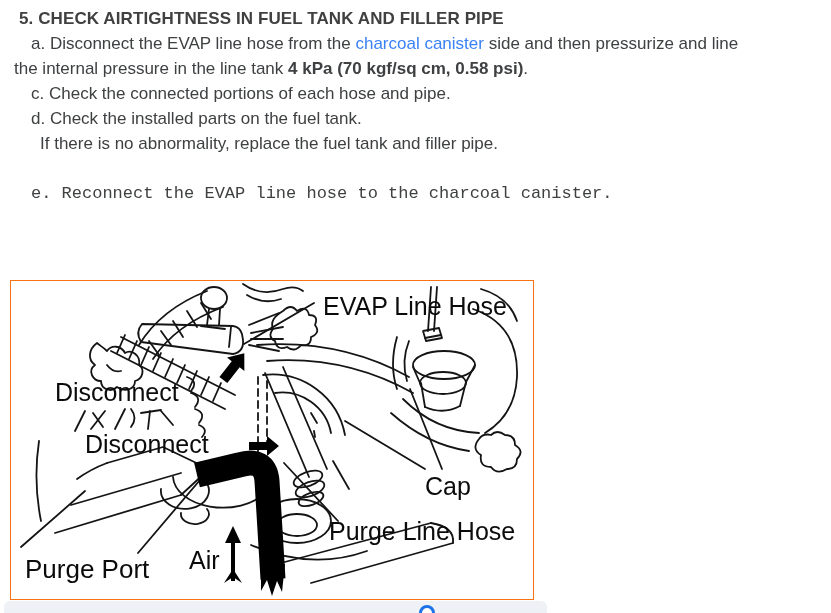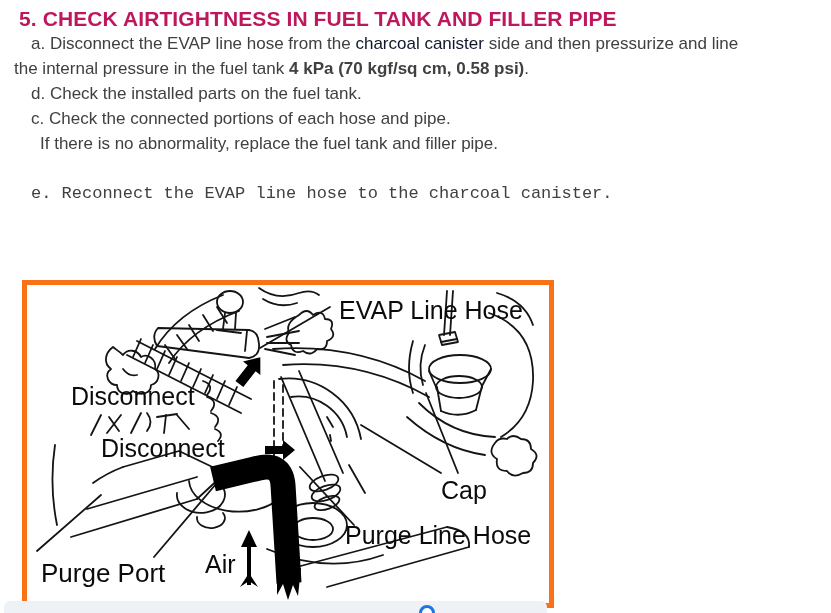--- a/index.html
+++ b/index.html
@@ -12,36 +12,36 @@
     font-family:"Liberation Sans", sans-serif;
   }
   
   .instructions{
     position:absolute;top:6px;left:0;width:828px;
     color:#3e4042;
     font-size:17px;line-height:25px;
   }
   .instructions p{margin:0;padding:0 0 0 14px;}
   .heading{
-    font-weight:bold;color:#be185d;
-    font-size:21px;
+    font-weight:bold;color:#404040;
+    font-size:17px;
     padding-left:19px !important;
     letter-spacing:.1px;
   }
   .ind{ text-indent:17px; }
   .ind2{ text-indent:26px; }
   .gap-before{ margin-top:25px !important;font-family:Liberation Mono, monospace; }
-  .link{ color:#0f172a; cursor:pointer; text-decoration:none; }
+  .link{ color:#3b82f6; cursor:pointer; text-decoration:none; }
   .b{ font-weight:bold; }
   
   .figure{
-    position:absolute;left:22px;top:280px;
+    position:absolute;left:10px;top:280px;
     width:522px;height:318px;
     background:#ffffff;
-    border:5px solid #f97316;
+    border:1px solid #f97316;
   }
   .figure svg{display:block;}
   .diagram-label{
     font-family:"Liberation Sans", sans-serif;
     fill:#0b0b0b;
   }
   
   .footer-strip{
     position:absolute;left:4px;top:601px;
     width:543px;height:12px;
@@ -57,24 +57,24 @@
   }
 </style>
 </head>
 <body>
 
 <div class="page">
 
   <div class="instructions">
     <p class="heading">5. CHECK AIRTIGHTNESS IN FUEL TANK AND FILLER PIPE</p>
 
-    <p class="ind"><span>a. Disconnect the EVAP line hose from the </span><span class="link">charcoal canister</span><span> side and then pressurize and line</span><br><span>the internal pressure in the fuel tank </span><span class="b">4 kPa (70 kgf/sq cm, 0.58 psi)</span><span>.</span></p>
-
+    <p class="ind"><span>a. Disconnect the EVAP line hose from the </span><span class="link">charcoal canister</span><span> side and then pressurize and line</span><br><span>the internal pressure in the line tank </span><span class="b">4 kPa (70 kgf/sq cm, 0.58 psi)</span><span>.</span></p>
+
+    <p class="ind">c. Check the connected portions of each hose and pipe.</p>
     <p class="ind">d. Check the installed parts on the fuel tank.</p>
-    <p class="ind">c. Check the connected portions of each hose and pipe.</p>
     <p class="ind2">If there is no abnormality, replace the fuel tank and filler pipe.</p>
     <p class="ind gap-before">e. Reconnect the EVAP line hose to the charcoal canister.</p>
   </div>
 
   <div class="figure">
     <svg width="522" height="318" viewBox="0 0 522 318">
 
       <g stroke="#141414" stroke-width="1.8" fill="none" stroke-linecap="round" stroke-linejoin="round">
 
         <path d="M 128,64 Q 150,28 196,10"></path>

